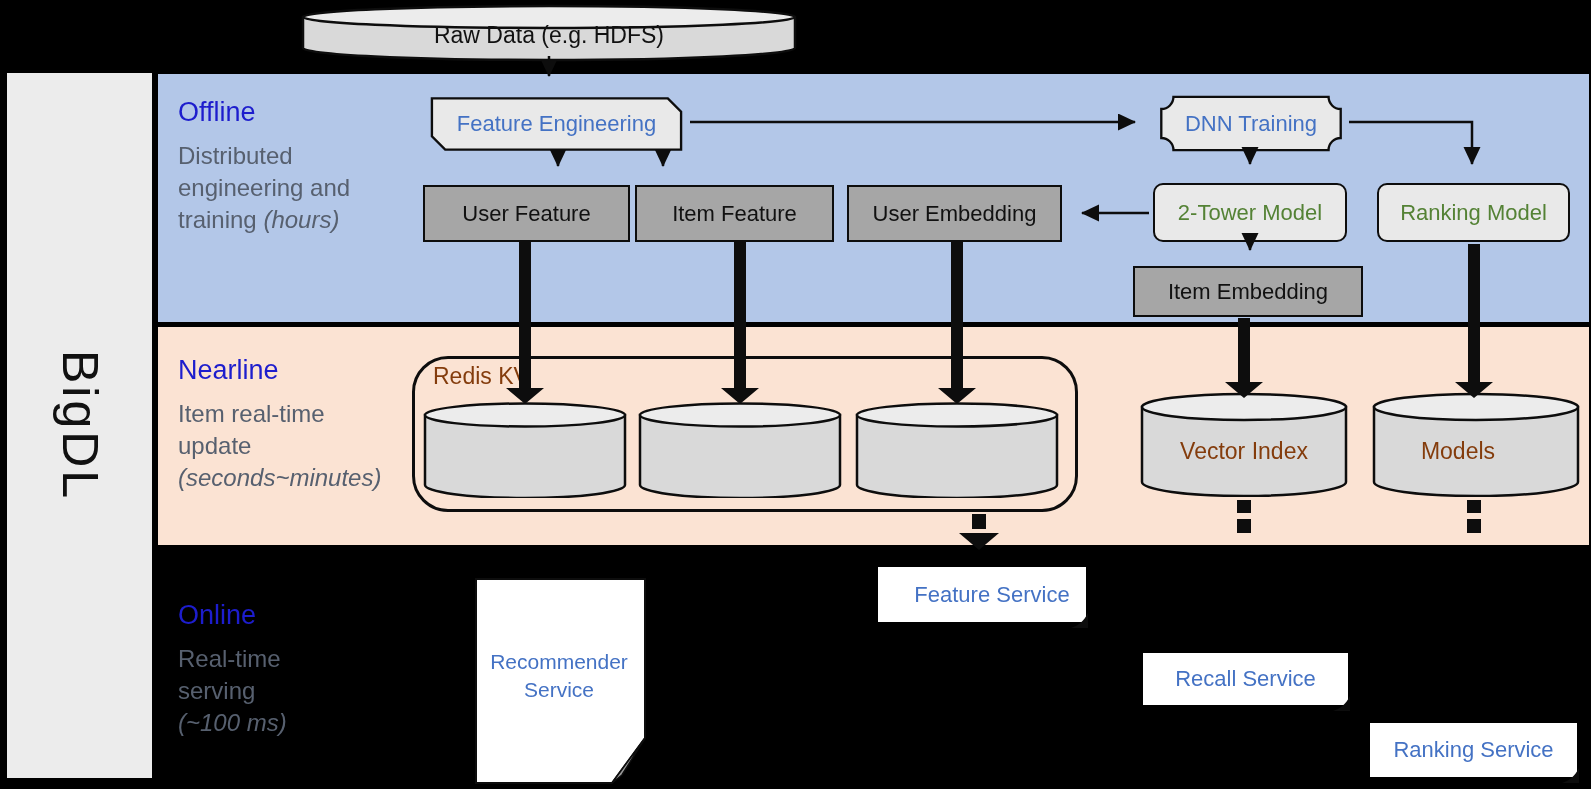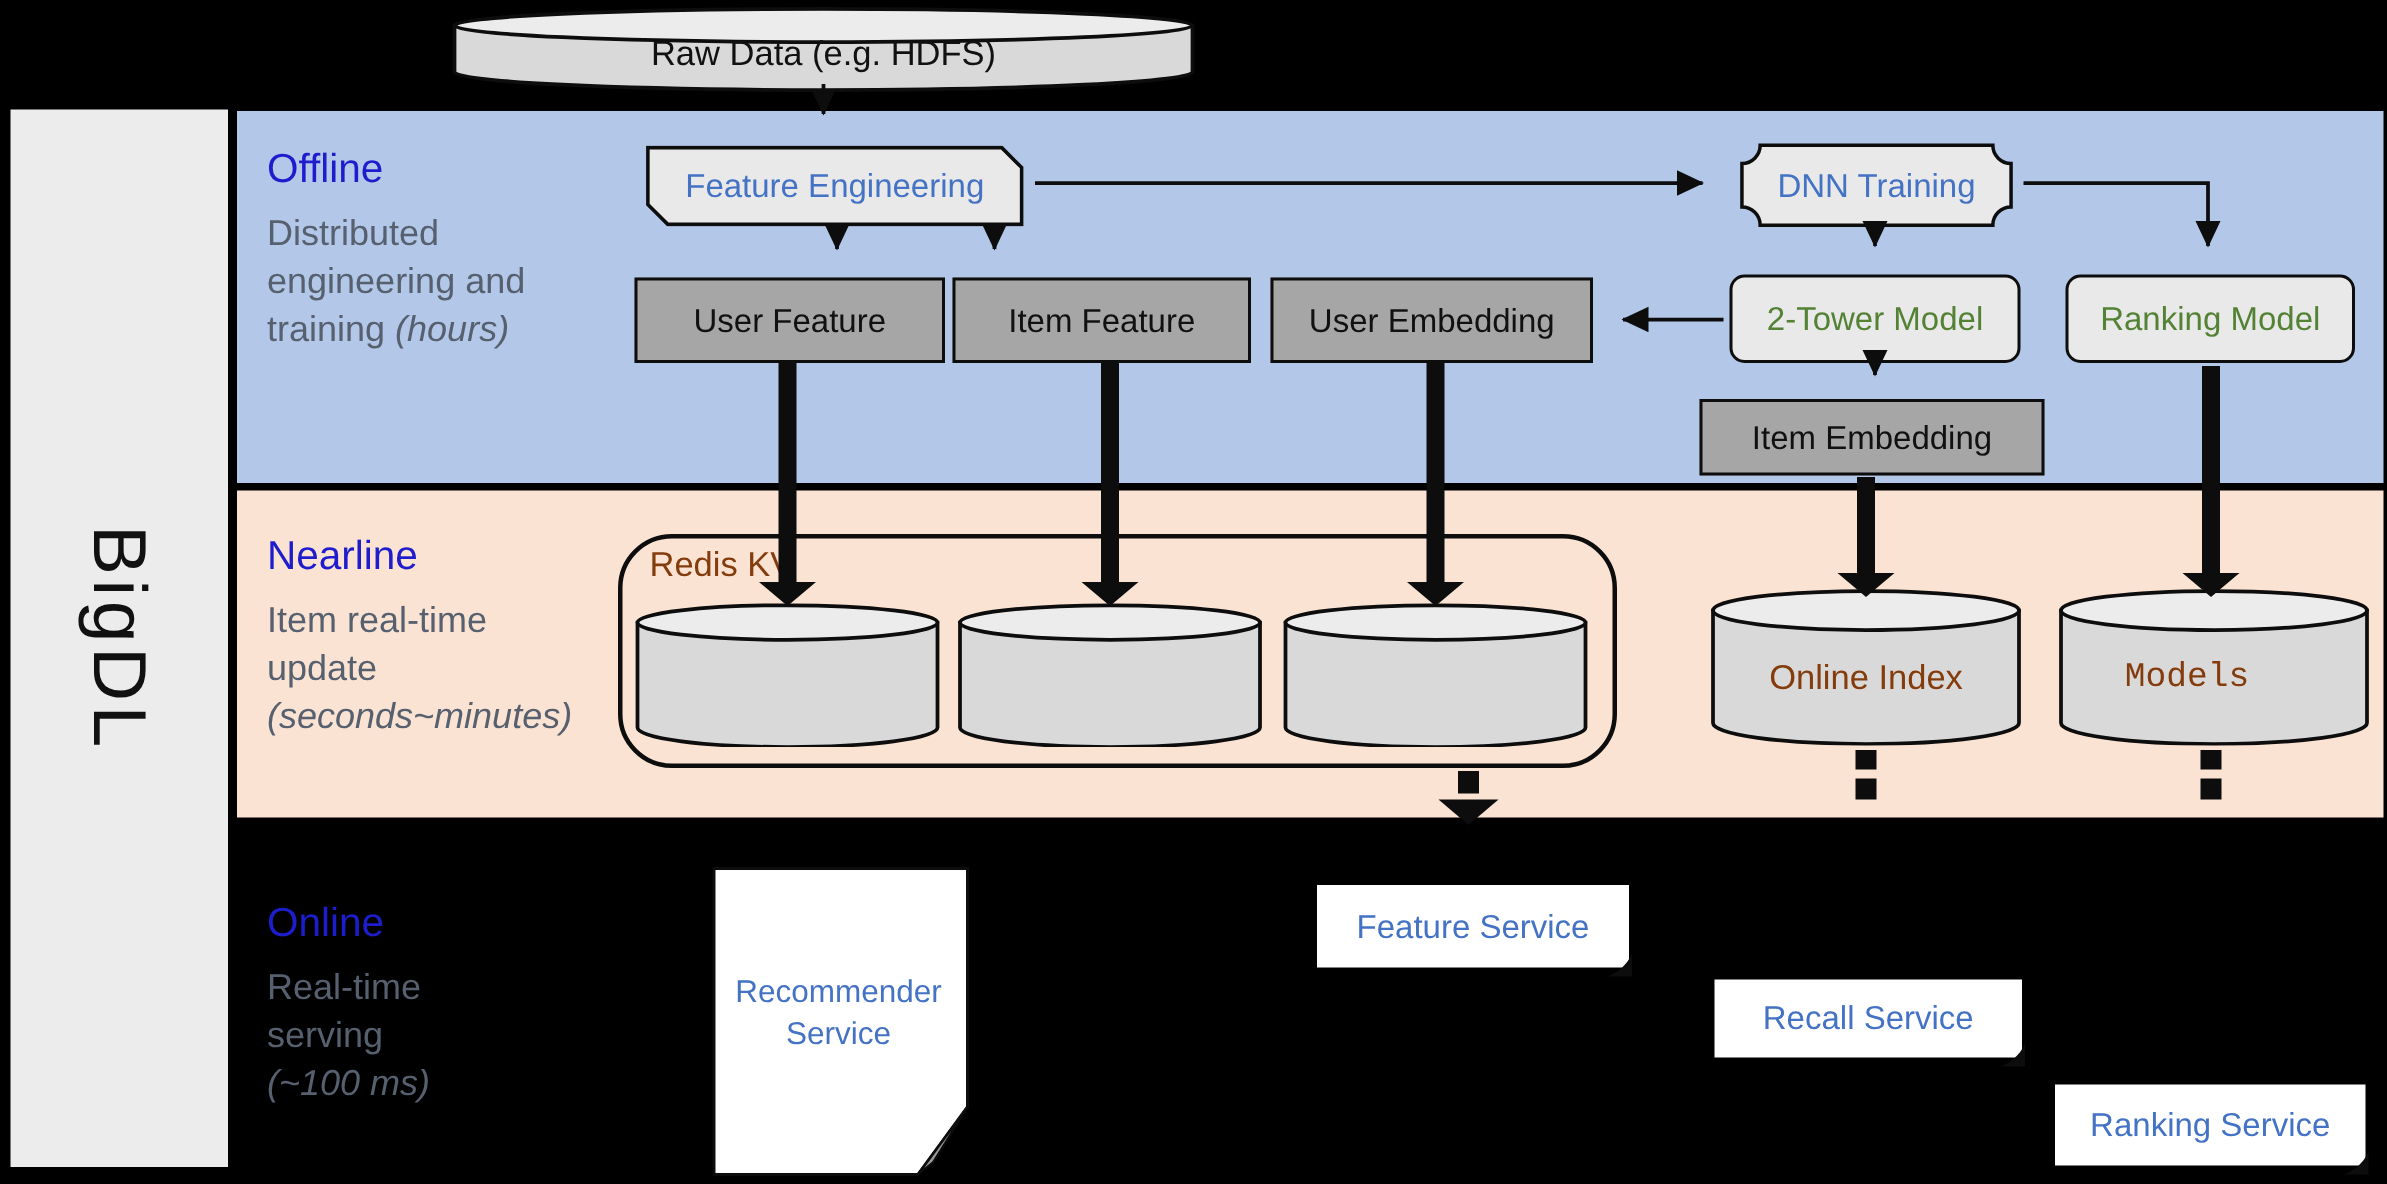--- a/index.html
+++ b/index.html
@@ -146,39 +146,39 @@
       <path d="M2,13 V83 A100,13 0 0 0 202,83 V13 Z" fill="var(--cylinder_body)" stroke="var(--ink)" stroke-width="2.5"></path>
       <ellipse cx="102" cy="13" rx="100" ry="11.5" fill="var(--cylinder_top)" stroke="var(--ink)" stroke-width="2.5"></ellipse>
     </svg>
   </div>
 
   <div class="abs z3" style="left:1140px;top:392px;width:208px;height:105px;">
     <svg width="208" height="105" viewBox="0 0 208 105">
       <path d="M2,15 V90 A102,14 0 0 0 206,90 V15 Z" fill="var(--cylinder_body)" stroke="var(--ink)" stroke-width="2.5"></path>
       <ellipse cx="104" cy="15" rx="102" ry="13" fill="var(--cylinder_top)" stroke="var(--ink)" stroke-width="2.5"></ellipse>
     </svg>
-    <div class="cyl-lbl">Online Index</div>
-  </div>
-  <div class="abs z3" style="left:1372px;top:392px;width:172px;height:105px;font-family:Liberation Mono, monospace;">
+    <div class="cyl-lbl">Vector Index</div>
+  </div>
+  <div class="abs z3" style="left:1372px;top:392px;width:172px;height:105px;">
     <svg width="208" height="105" viewBox="0 0 208 105">
       <path d="M2,15 V90 A102,14 0 0 0 206,90 V15 Z" fill="var(--cylinder_body)" stroke="var(--ink)" stroke-width="2.5"></path>
       <ellipse cx="104" cy="15" rx="102" ry="13" fill="var(--cylinder_top)" stroke="var(--ink)" stroke-width="2.5"></ellipse>
     </svg>
     <div class="cyl-lbl">Models</div>
   </div>
 
   <div class="abs z4" style="left:475px;top:578px;width:172px;height:207px;">
     <svg width="172" height="207" viewBox="0 0 172 207">
       <path d="M1,1 H170 V160 L137,205 H1 Z" fill="var(--white)" stroke="var(--ink)" stroke-width="2"></path>
       <path d="M137,205 L170,160 L147,197 Z" fill="#9a9a9a" stroke="var(--ink)" stroke-width="1.5"></path>
     </svg>
     <div class="doc-lbl">Recommender Service</div>
   </div>
 
-  <div class="abs svc z4" style="left:878px;top:590px;width:208px;height:55px;">
+  <div class="abs svc z4" style="left:878px;top:567px;width:188px;height:55px;padding-left:20px;">
     <span>Feature Service</span>
     <svg class="fold" width="18" height="16" viewBox="0 0 18 16">
       <path d="M0,15 L17,15 L17,0 C13,8 7,13 0,15 Z" fill="var(--ink)"></path>
     </svg>
   </div>
   <div class="abs svc z4" style="left:1143px;top:653px;width:205px;height:52px;">
     <span>Recall Service</span>
     <svg class="fold" width="18" height="16" viewBox="0 0 18 16">
       <path d="M0,15 L17,15 L17,0 C13,8 7,13 0,15 Z" fill="var(--ink)"></path>
     </svg>

